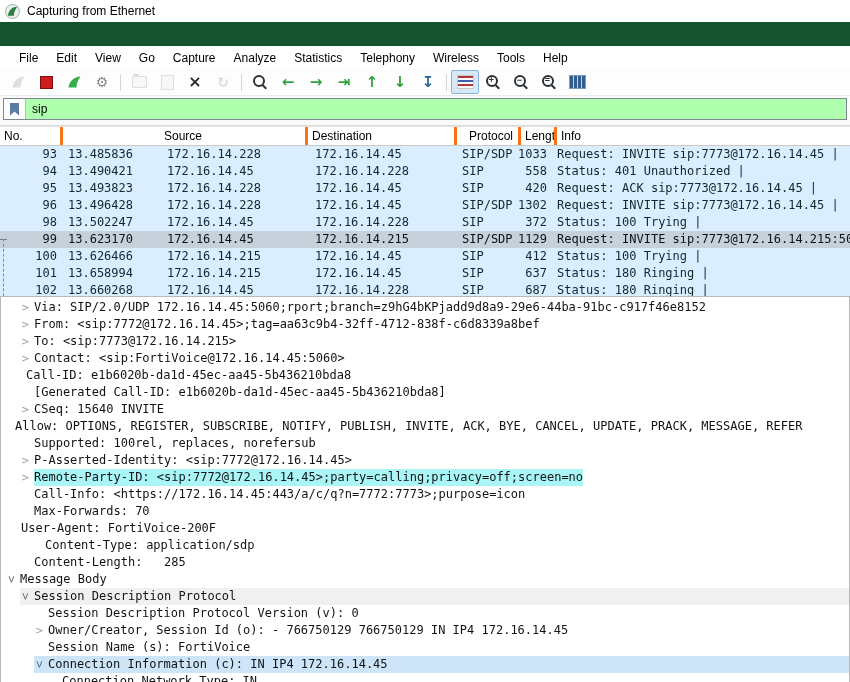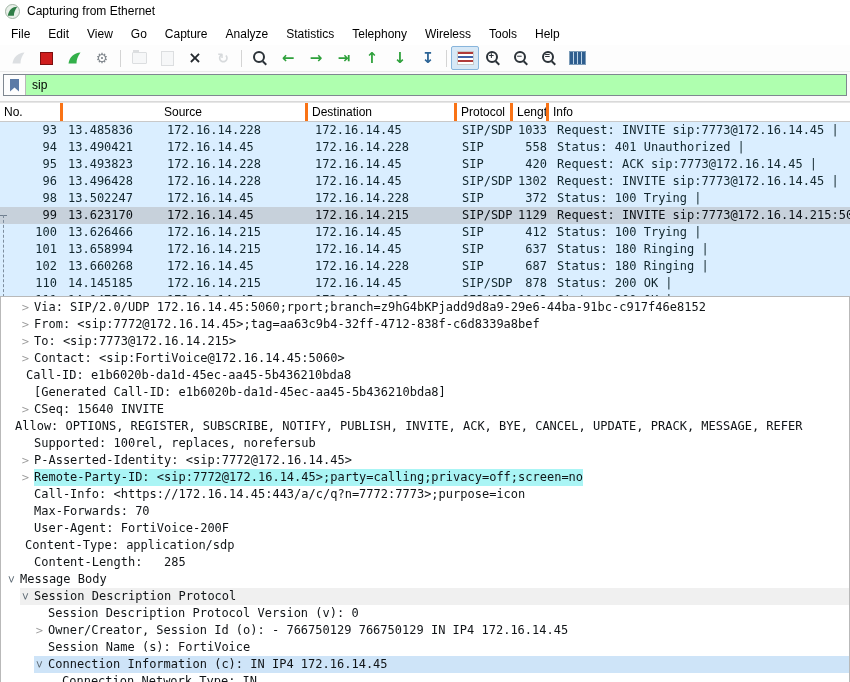--- a/index.html
+++ b/index.html
@@ -5,21 +5,21 @@
   html,body{margin:0;padding:0;background:#fff;}
   .window{width:850px;height:682px;position:relative;overflow:hidden;background:#14532d;
           font-family:"Liberation Sans",sans-serif;font-size:12px;color:#111;}
 
   
   .titlebar{height:22px;display:flex;align-items:center;gap:7px;padding-left:5px;background:#fff;}
   .titlebar .wslogo{width:15px;height:15px;flex:0 0 auto;}
   .title-text{font-size:12px;color:#000;}
 
   
-  .menubar{height:23px;display:flex;align-items:center;padding-left:2px;background:#fff;}
+  .menubar{height:23px;display:flex;align-items:center;padding-left:10px;background:#fff;margin-top:24px;}
   .menu-item{padding:3px 9px;color:#000;cursor:default;}
 
   
   .toolbar{height:26px;display:flex;align-items:center;padding-left:4px;background:#fdfdfd;
            border-bottom:1px solid #ececec;}
   .tb-btn{width:26px;height:22px;display:flex;align-items:center;justify-content:center;
           border:1px solid transparent;border-radius:2px;position:relative;flex:0 0 auto;}
   .tb-btn.checked{background:#d7e8f6;border-color:#88b5dc;}
   .tb-btn.disabled{opacity:.33;}
   .tb-sep{width:1px;height:17px;background:#d4d4d4;margin:0 4px;flex:0 0 auto;}
@@ -65,21 +65,21 @@
   .prow.clipped{height:10px;overflow:hidden;}
   .pc{box-sizing:border-box;overflow:hidden;flex:0 0 auto;}
   .pc-no{width:63px;text-align:right;padding-right:6px;}
   .pc-time{width:97px;padding-left:5px;}
   .pc-src{width:148px;padding-left:7px;}
   .pc-dst{width:149px;padding-left:7px;}
   .pc-proto{width:56px;padding-left:5px;}
   .pc-len{width:36px;text-align:right;padding-right:2px;}
   .pc-info{flex:1 1 auto;padding-left:8px;}
   .w-no{width:63px;} .w-time{width:97px;margin-top:36px;} .w-src{width:148px;} .w-dst{width:149px;}
-  .w-proto{width:56px;} .w-len{width:36px;} .w-info{flex:1 1 auto;border-right:none;}
+  .w-proto{width:56px;margin-left:8px;} .w-len{width:36px;} .w-info{flex:1 1 auto;border-right:none;}
   .rel-line{position:absolute;left:3px;width:0;border-left:1px dashed #7d8d9d;}
   .rel-dash{position:absolute;left:0;width:7px;height:0;border-top:1px solid #6f7f8f;}
 
   
   .dpane{position:absolute;left:0;right:0;top:296px;bottom:0;background:#fff;
          border:1px solid #b9b9b9;border-bottom:none;box-sizing:border-box;
          padding-top:2px;overflow:hidden;
          font-family:"DejaVu Sans Mono",monospace;font-size:12px;color:#101417;}
   .dline{height:17px;line-height:17px;display:flex;white-space:pre;}
   .row-inner{display:flex;flex:1 1 auto;min-width:0;}
@@ -239,22 +239,22 @@
       <div class="dline" style="padding-left: 19px;"><div class="row-inner"><span class="expander">&gt;</span><span class="txt">Contact: &lt;sip:FortiVoice@172.16.14.45:5060&gt;</span></div></div>
       <div class="dline" style="padding-left: 11px;"><div class="row-inner"><span class="expander hidden">&gt;</span><span class="txt">Call-ID: e1b6020b-da1d-45ec-aa45-5b436210bda8</span></div></div>
       <div class="dline" style="padding-left: 19px;"><div class="row-inner"><span class="expander hidden">&gt;</span><span class="txt">[Generated Call-ID: e1b6020b-da1d-45ec-aa45-5b436210bda8]</span></div></div>
       <div class="dline" style="padding-left: 19px;"><div class="row-inner"><span class="expander">&gt;</span><span class="txt">CSeq: 15640 INVITE</span></div></div>
       <div class="dline" style=""><div class="row-inner"><span class="expander hidden">&gt;</span><span class="txt">Allow: OPTIONS, REGISTER, SUBSCRIBE, NOTIFY, PUBLISH, INVITE, ACK, BYE, CANCEL, UPDATE, PRACK, MESSAGE, REFER</span></div></div>
       <div class="dline" style="padding-left: 19px;"><div class="row-inner"><span class="expander hidden">&gt;</span><span class="txt">Supported: 100rel, replaces, norefersub</span></div></div>
       <div class="dline" style="padding-left: 19px;"><div class="row-inner"><span class="expander">&gt;</span><span class="txt">P-Asserted-Identity: &lt;sip:7772@172.16.14.45&gt;</span></div></div>
       <div class="dline hl-cyan" style="padding-left: 19px;"><div class="row-inner"><span class="expander">&gt;</span><span class="txt">Remote-Party-ID: &lt;sip:7772@172.16.14.45&gt;;party=calling;privacy=off;screen=no</span></div></div>
       <div class="dline" style="padding-left: 19px;"><div class="row-inner"><span class="expander hidden">&gt;</span><span class="txt">Call-Info: &lt;https://172.16.14.45:443/a/c/q?n=7772:7773&gt;;purpose=icon</span></div></div>
       <div class="dline" style="padding-left: 19px;"><div class="row-inner"><span class="expander hidden">&gt;</span><span class="txt">Max-Forwards: 70</span></div></div>
-      <div class="dline" style="padding-left: 19px; align-items: center;"><div class="row-inner"><span class="expander hidden">&gt;</span><span class="txt">User-Agent: FortiVoice-200F</span></div></div>
-      <div class="dline" style="padding-left: 10px;"><div class="row-inner"><span class="expander hidden">&gt;</span><span class="txt">Content-Type: application/sdp</span></div></div>
+      <div class="dline" style="padding-left: 6px; align-items: center;"><div class="row-inner"><span class="expander hidden">&gt;</span><span class="txt">User-Agent: FortiVoice-200F</span></div></div>
+      <div class="dline" style="padding-left: 30px;"><div class="row-inner"><span class="expander hidden">&gt;</span><span class="txt">Content-Type: application/sdp</span></div></div>
       <div class="dline" style="padding-left: 19px;"><div class="row-inner"><span class="expander hidden">&gt;</span><span class="txt">Content-Length:   285</span></div></div>
       <div class="dline" style="padding-left: 5px;"><div class="row-inner"><span class="expander open">&gt;</span><span class="txt">Message Body</span></div></div>
       <div class="dline hl-gray" style="padding-left: 19px;"><div class="row-inner"><span class="expander open">&gt;</span><span class="txt">Session Description Protocol</span></div></div>
       <div class="dline" style="padding-left: 33px;"><div class="row-inner"><span class="expander hidden">&gt;</span><span class="txt">Session Description Protocol Version (v): 0</span></div></div>
       <div class="dline" style="padding-left: 33px;"><div class="row-inner"><span class="expander">&gt;</span><span class="txt">Owner/Creator, Session Id (o): - 766750129 766750129 IN IP4 172.16.14.45</span></div></div>
       <div class="dline" style="padding-left: 33px;"><div class="row-inner"><span class="expander hidden">&gt;</span><span class="txt">Session Name (s): FortiVoice</span></div></div>
       <div class="dline hl-blue" style="padding-left: 33px;"><div class="row-inner"><span class="expander open">&gt;</span><span class="txt">Connection Information (c): IN IP4 172.16.14.45</span></div></div>
       <div class="dline" style="padding-left: 47px;"><div class="row-inner"><span class="expander hidden">&gt;</span><span class="txt">Connection Network Type: IN</span></div></div>
     </div>
 

